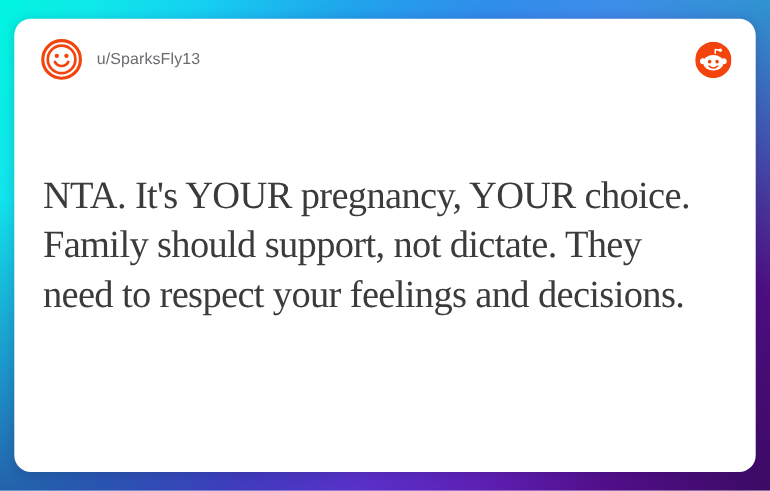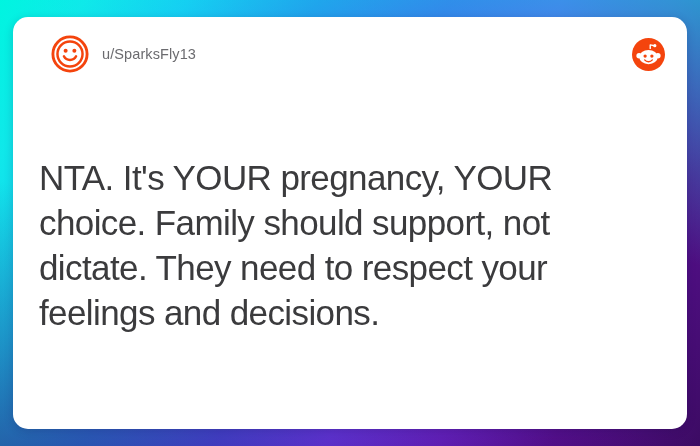--- a/index.html
+++ b/index.html
@@ -53,21 +53,21 @@
     height: 412px;
     background: #ffffff;
     border-radius: 15px;
     box-shadow: 0 2px 10px rgba(20, 10, 60, 0.18);
     box-sizing: border-box;
     z-index: 2;
   }
 
   .card-header {
     position: absolute;
-    left: 14px;
+    left: 0;
     top: 0;
     right: 0;
     height: 74px;
     display: flex;
     align-items: center;
     padding: 0 22px 0 24px;
     box-sizing: border-box;
   }
 
   .avatar {
@@ -99,21 +99,21 @@
 
   .comment-body {
     position: absolute;
     left: 26px;
     right: 34px;
     top: 138px;
     font-size: 35px;
     line-height: 45px;
     color: #3b3b3d;
     letter-spacing: -0.6px;
-    font-family: Liberation Sans, sans-serif;
+    font-family: Liberation Serif, serif;
     font-weight: 400;
     word-break: normal;
   }
 </style>
 </head>
 <body>
 
 <div id="stage">
 
   <div class="card">

